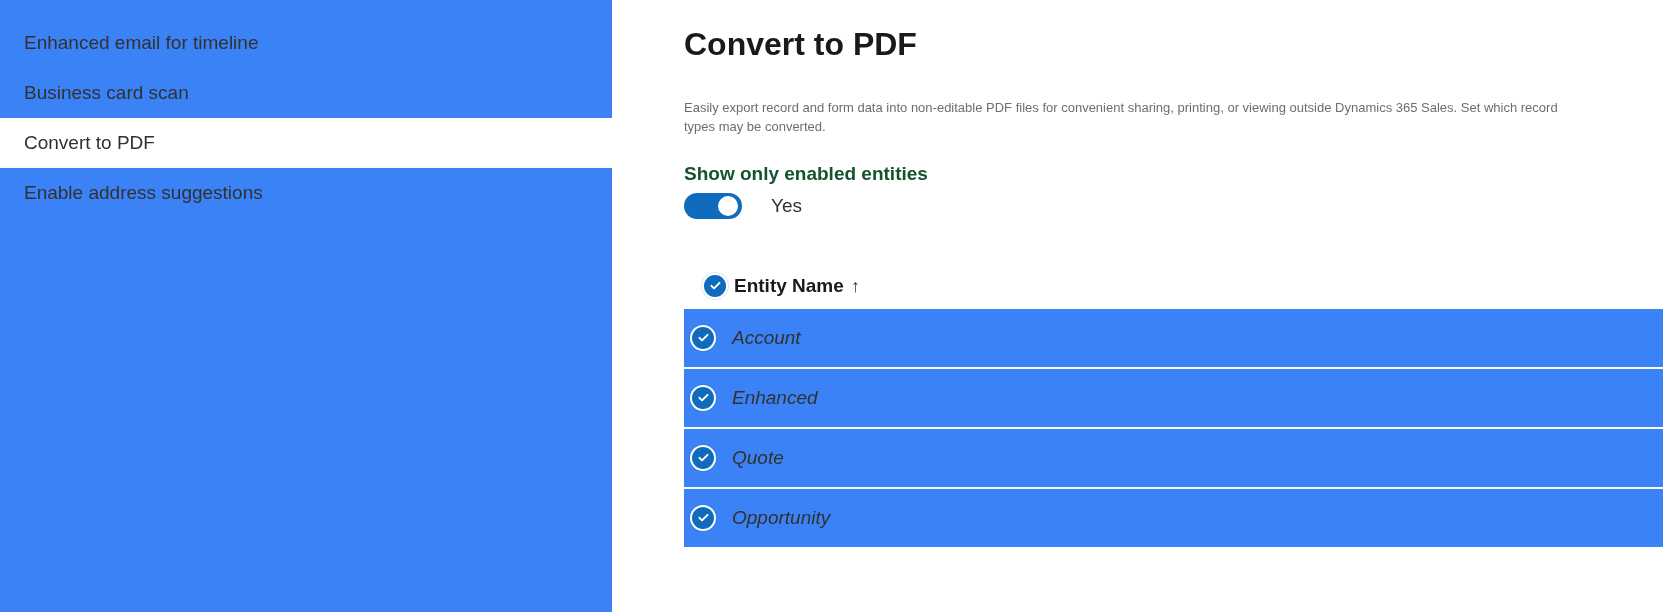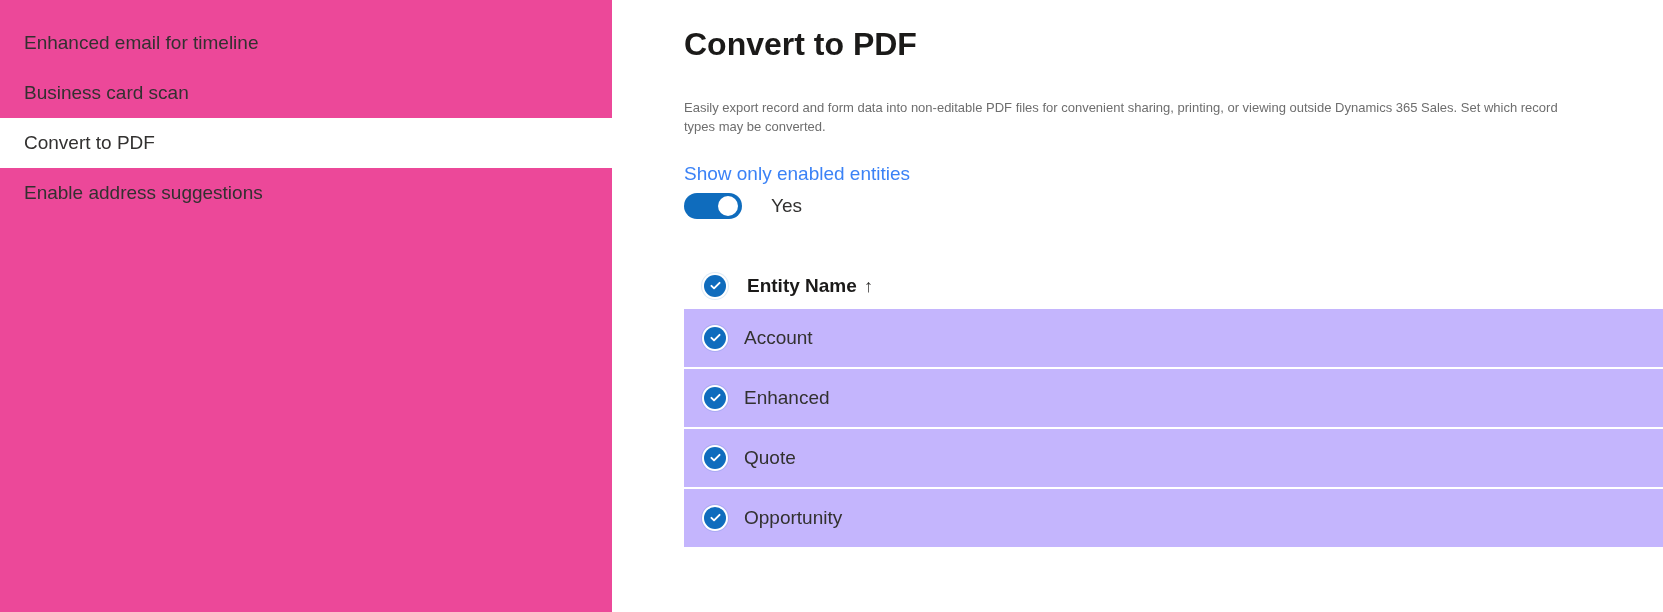--- a/index.html
+++ b/index.html
@@ -12,21 +12,21 @@
     width: 1663px;
     height: 612px;
     overflow: hidden;
   }
   .layout {
     display: flex;
     height: 100%;
   }
   .sidebar {
     width: 612px;
-    background: #ec4899;
+    background: #3b82f6;
     flex-shrink: 0;
     padding-top: 18px;
   }
   .sidebar-item {
     padding: 14px 24px;
     font-size: 19px;
     color: #323130;
     cursor: pointer;
   }
   .sidebar-item.active {
@@ -53,23 +53,23 @@
   .controls-row {
     display: flex;
     gap: 58px;
     margin-bottom: 44px;
   }
   .control-group {
     display: flex;
     flex-direction: column;
   }
   .control-label {
-    font-weight: 400;
-    font-size: 19px;
-    color: #3b82f6;
+    font-weight: 700;
+    font-size: 19px;
+    color: #14532d;
     margin-bottom: 8px;
   }
   .toggle-row {
     display: flex;
     align-items: center;
     gap: 29px;
   }
   .toggle {
     width: 58px;
     height: 26px;
@@ -100,33 +100,34 @@
     background: #fff;
   }
 
   .entity-table {
     margin-left: 0;
   }
   .table-header {
     display: flex;
     align-items: flex-end;
     padding: 12px 20px;
-    gap: 21px;
+    gap: 8px;
     font-weight: 600;
     font-size: 19px;
     color: #1b1a19;
   }
   .table-row {
     display: flex;
     align-items: center;
-    padding: 18px 20px;
+    padding: 18px 8px;
     gap: 18px;
-    background: #c4b5fd;
+    background: #3b82f6;
     border-bottom: 2px solid #fff;
     font-size: 19px;
+    font-style: italic;
   }
   .check-circle {
     width: 22px;
     height: 22px;
     border-radius: 50%;
     background: #0f6cbd;
     display: flex;
     align-items: center;
     justify-content: center;
     flex-shrink: 0;

